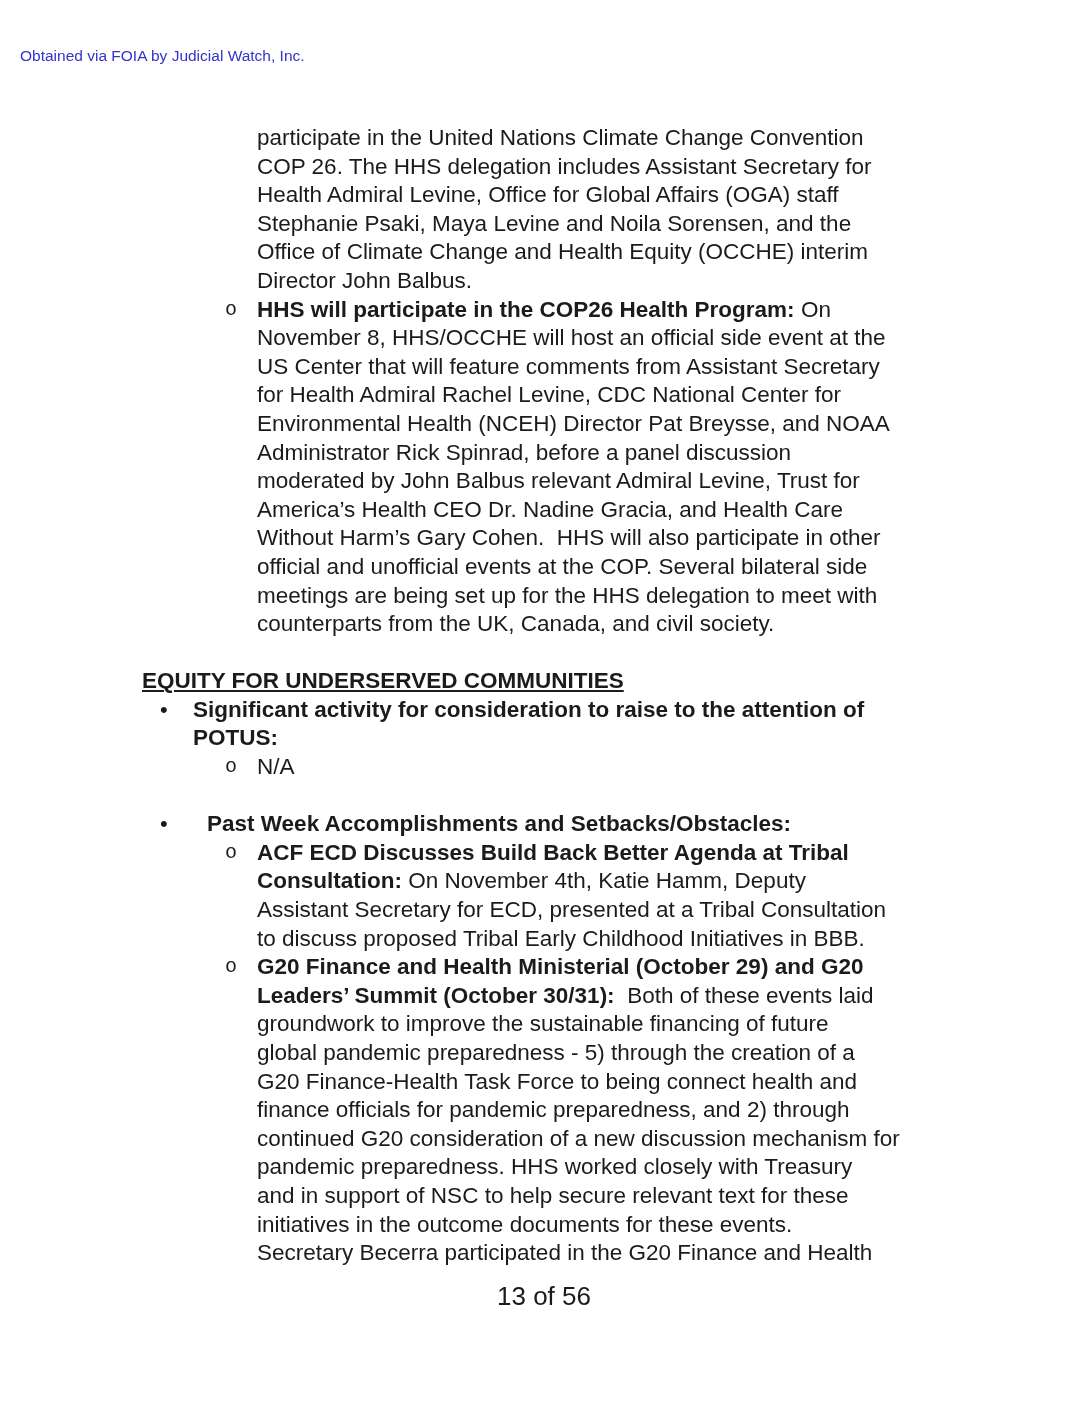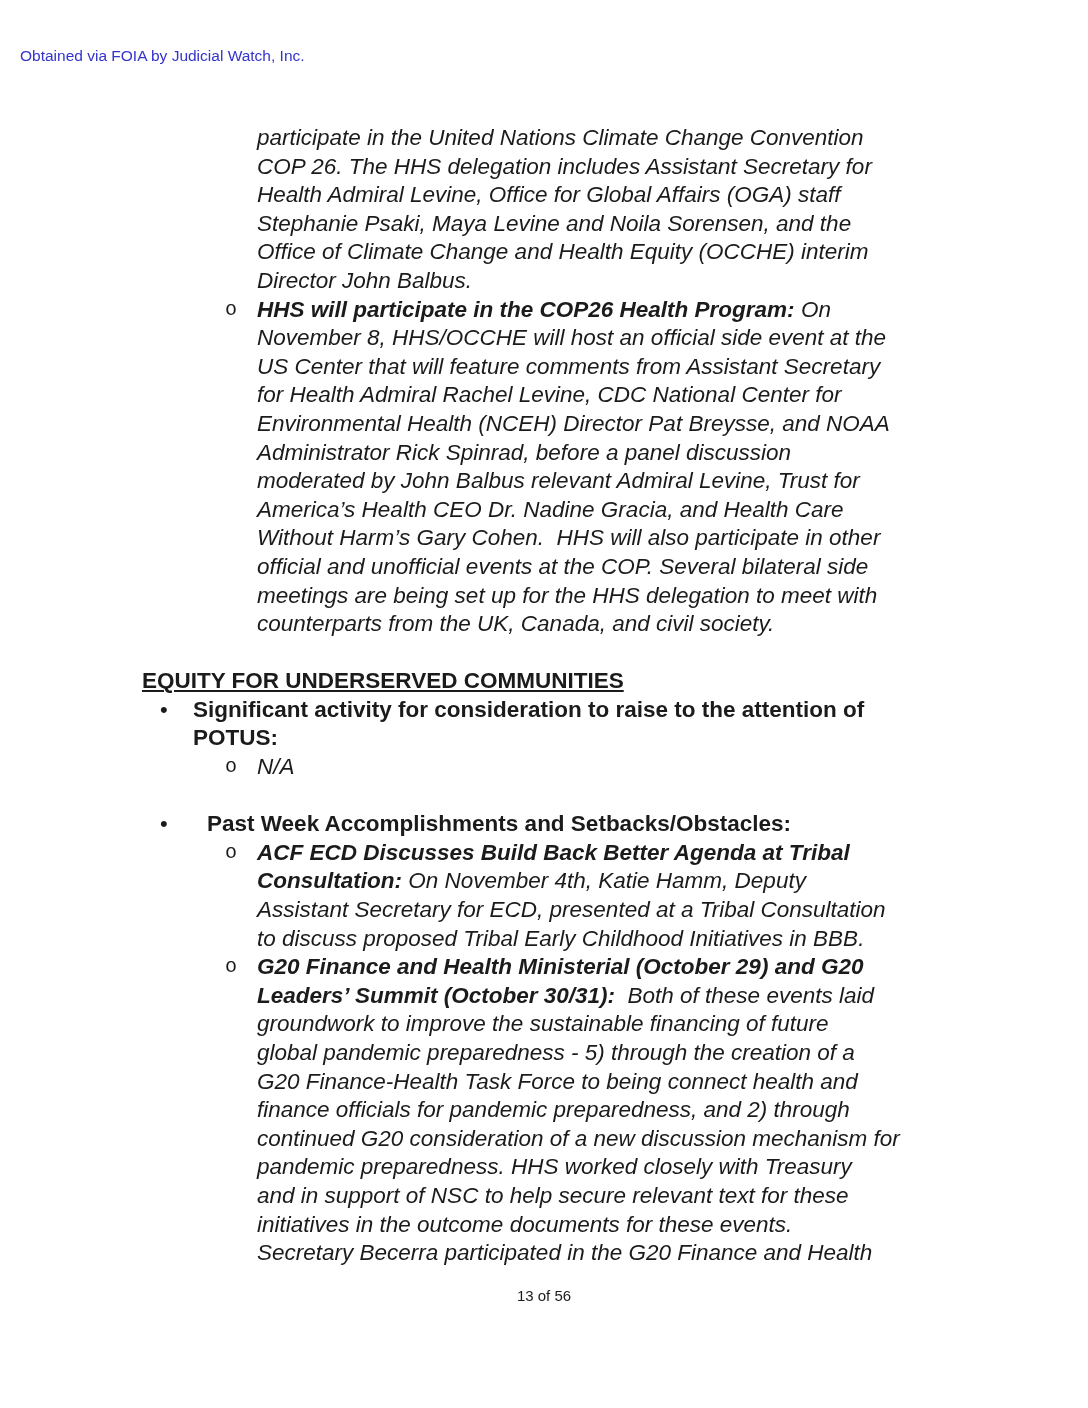--- a/index.html
+++ b/index.html
@@ -34,21 +34,21 @@
     font-size: 22.5px;
     line-height: 28.6px;
   }
   .block {
     position: relative;
   }
   .block.gap {
     margin-top: 28.6px;
     padding-left: 14px;
   }
-  .block.p2 .lines, .block.b2 .lines { padding-left: 257px; font-style: italic; }
+  .block.p2 .lines, .block.b2 .lines { padding-left: 257px; }
   .block.b1 .lines { padding-left: 193px; }
   .block.h  .lines { padding-left: 128px; }
   .marker {
     position: absolute;
     top: 0;
     line-height: 28.6px;
   }
   .marker.m-b1 {
     left: 160px;
     font-size: 22px;
@@ -66,21 +66,21 @@
   }
   .block.h .line {
     text-decoration: underline;
   }
   .footer {
     position: absolute;
     top: 1282px;
     left: 0;
     width: 100%;
     text-align: center;
-    font-size: 15px;
+    font-size: 26px;
     line-height: 28.6px;
   }
 </style>
 </head>
 <body>
 
 <div class="page" style="color: rgb(27, 27, 27);">
   <div class="stamp" style="color: rgb(51, 51, 204);">Obtained via FOIA by Judicial Watch, Inc.</div>
 
   <div class="document-body">

